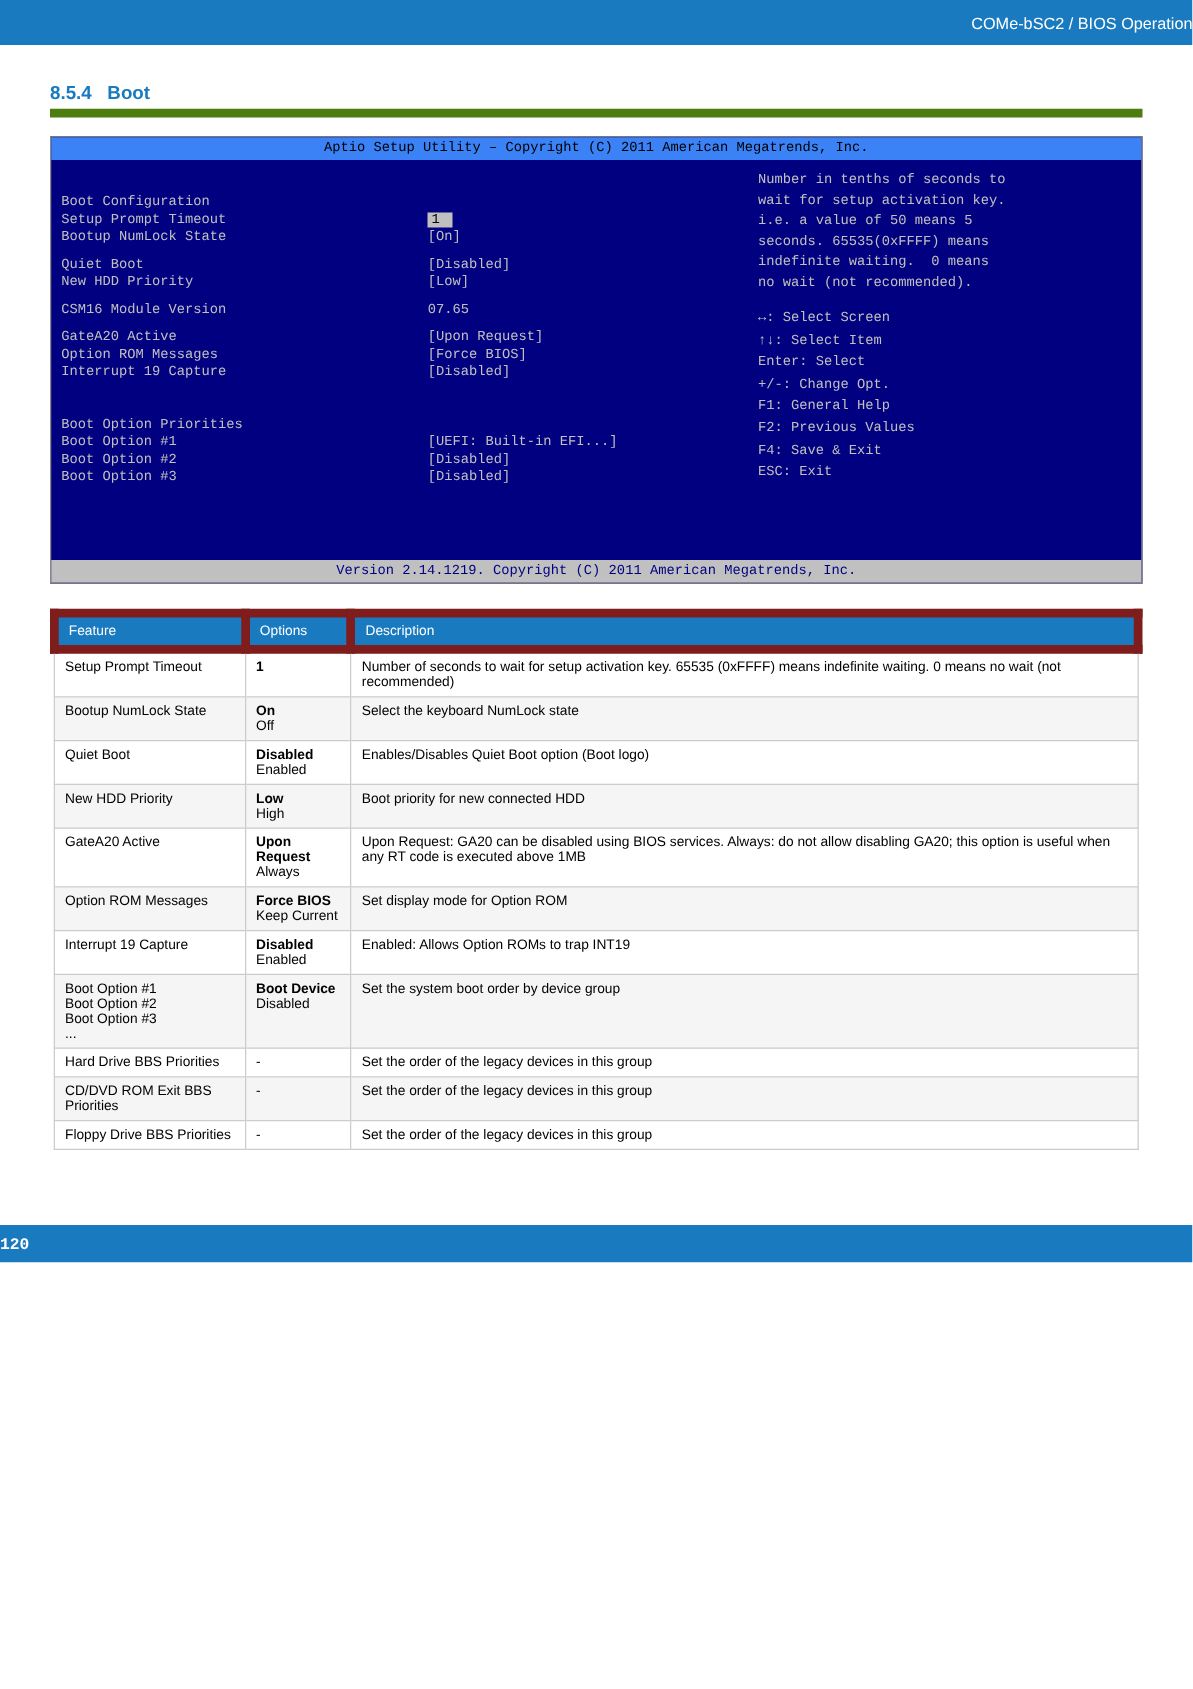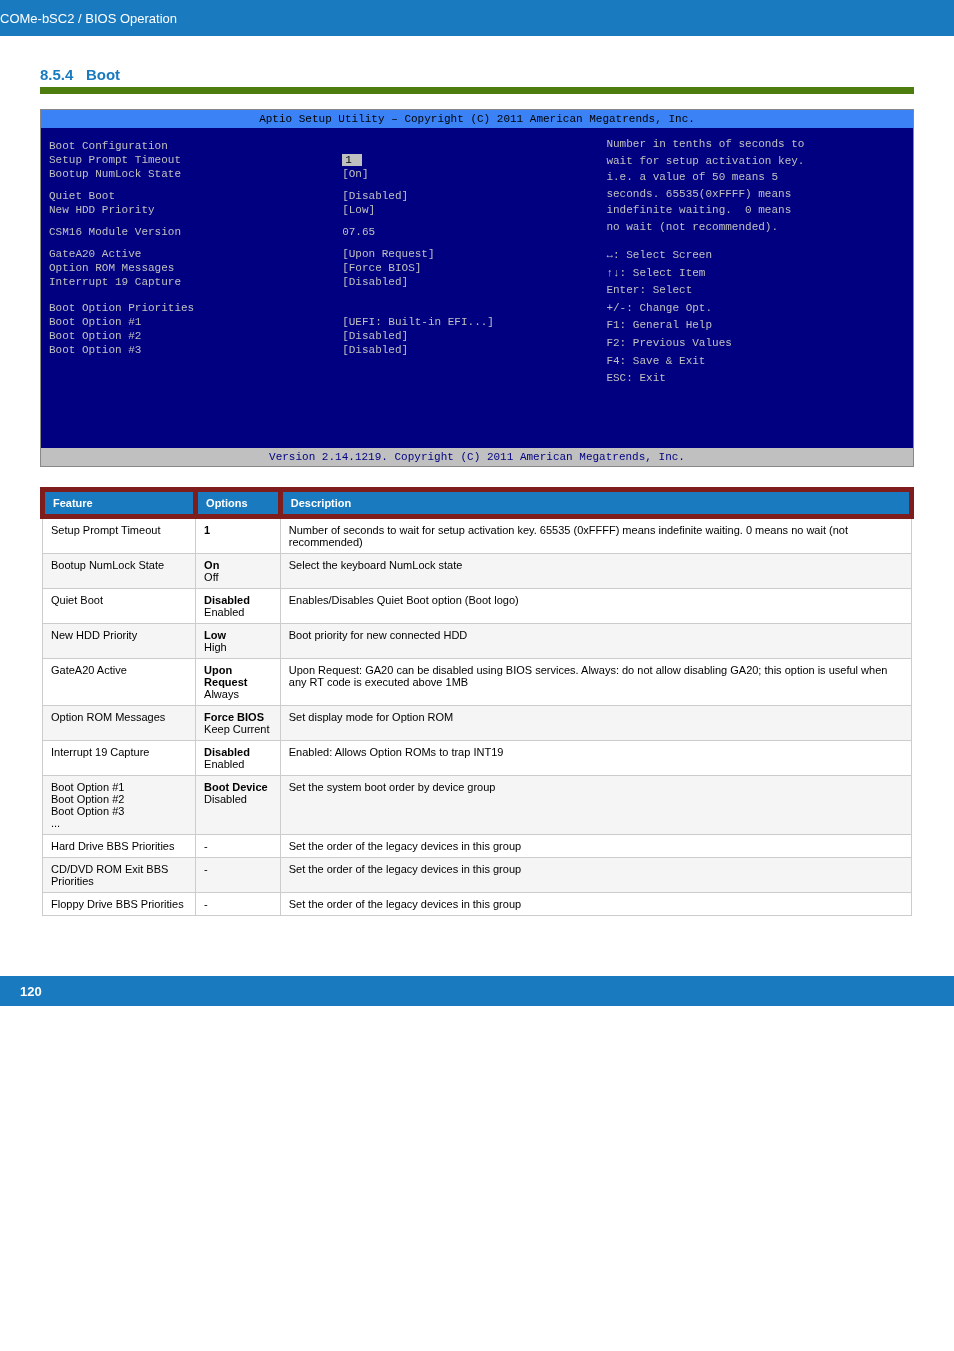--- a/index.html
+++ b/index.html
@@ -9,21 +9,21 @@
       background: #fff;
       width: 954px;
     }
 
     
     .header-bar {
       background: #1a7abf;
       height: 36px;
       display: flex;
       align-items: center;
-      padding-right: 20px;
+      justify-content: flex-end;
     }
     .header-title {
       color: #fff;
       font-size: 13px;
     }
 
     
     .main-content {
       padding: 30px 40px;
     }
@@ -108,21 +108,21 @@
     .bios-highlight {
       background: #c0c0c0;
       color: #000;
       padding: 0 3px;
       display: inline-block;
       min-width: 20px;
     }
 
     .bios-section-label {
       color: #c0c0c0;
-      margin-top: 4px;
+      margin-top: 20px;
       margin-bottom: 2px;
     }
 
     .bios-footer {
       background: #c0c0c0;
       color: #000080;
       text-align: center;
       padding: 3px 0;
       font-family: 'Courier New', Courier, monospace;
       font-size: 11px;
@@ -137,22 +137,22 @@
       width: 100%;
       border-collapse: collapse;
       font-size: 11px;
     }
 
     .data-table th {
       background: #1a7abf;
       color: #fff;
       text-align: left;
       padding: 5px 8px;
-      font-weight: bold;
-      border: 5px solid #7f1d1d;
+      font-weight: normal;
+      border: 7px solid #7f1d1d;
     }
 
     .data-table td {
       border: 1px solid #ccc;
       padding: 5px 8px;
       vertical-align: top;
     }
 
     .data-table tr:nth-child(even) td {
       background: #f5f5f5;
@@ -165,22 +165,22 @@
     .td-bold {
       font-weight: bold;
     }
 
     
     .page-footer {
       background: #1a7abf;
       height: 30px;
       display: flex;
       align-items: center;
-      padding-left: 20px;
       margin-top: 30px;
+      font-family: Liberation Mono, monospace;
     }
 
     .page-number {
       color: #fff;
       font-size: 13px;
       font-weight: bold;
     }
   </style>
 </head>
 <body>

